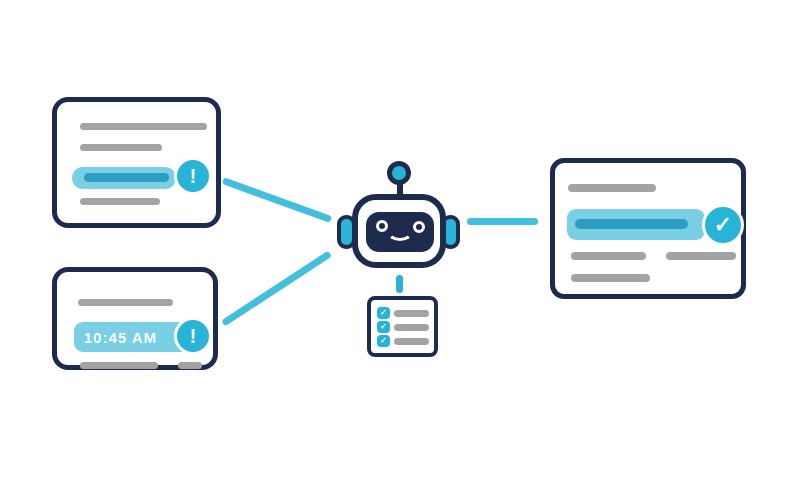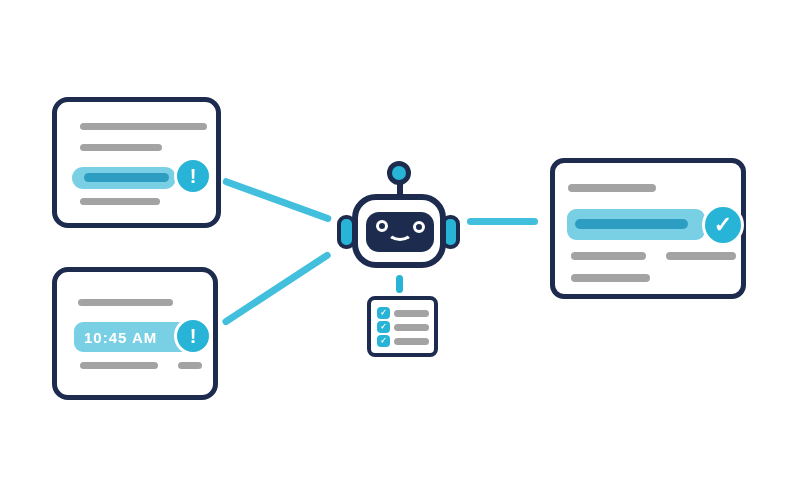--- a/index.html
+++ b/index.html
@@ -15,21 +15,21 @@
 
   
   .card {
     position: absolute;
     background: #ffffff;
     border: 5px solid var(--navy);
     border-radius: 16px;
     z-index: 2;
   }
   .card-top-left  { left: 52px;  top: 97px;  width: 169px; height: 131px; }
-  .card-bottom-left { left: 52px; top: 267px; width: 166px; height: 133px; text-decoration: underline; }
+  .card-bottom-left { left: 52px; top: 267px; width: 166px; height: 103px; text-decoration: underline; }
   .card-right { left: 550px; top: 158px; width: 196px; height: 141px; border-radius: 14px; }
 
   .bar {
     position: absolute;
     background: var(--gray);
     border-radius: 4px;
     height: 7px;
   }
 
   .hl-bar {

